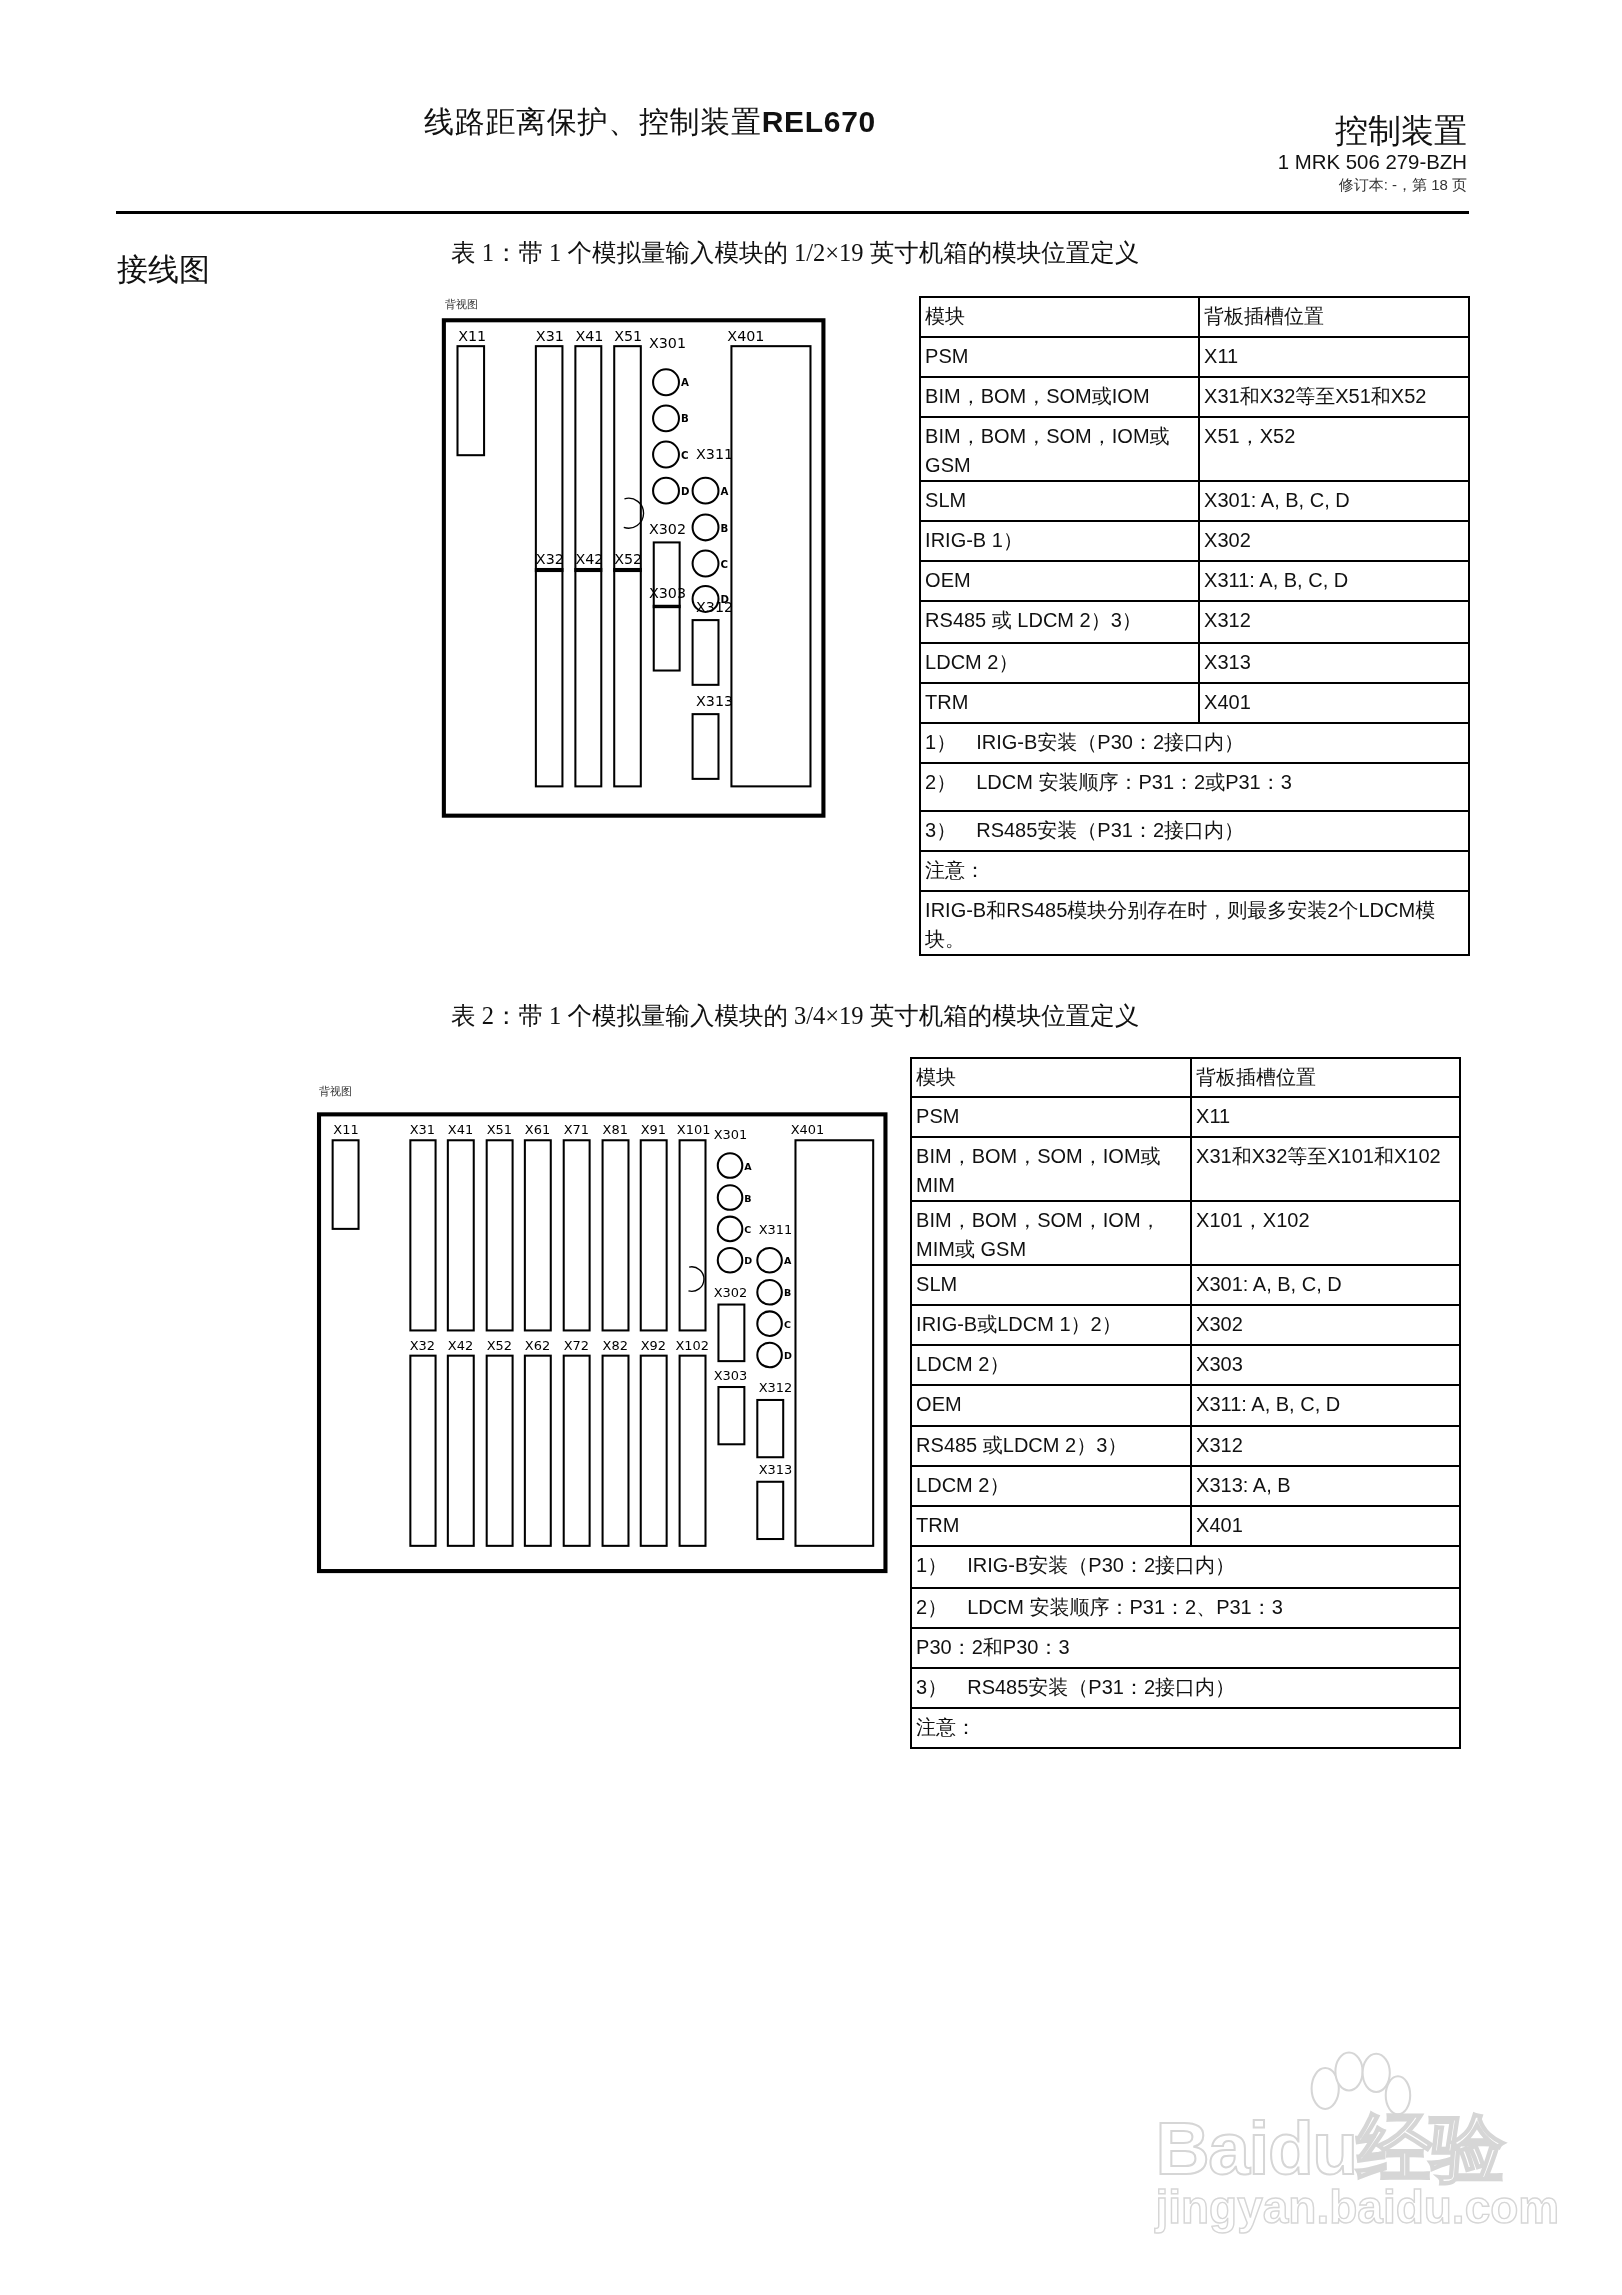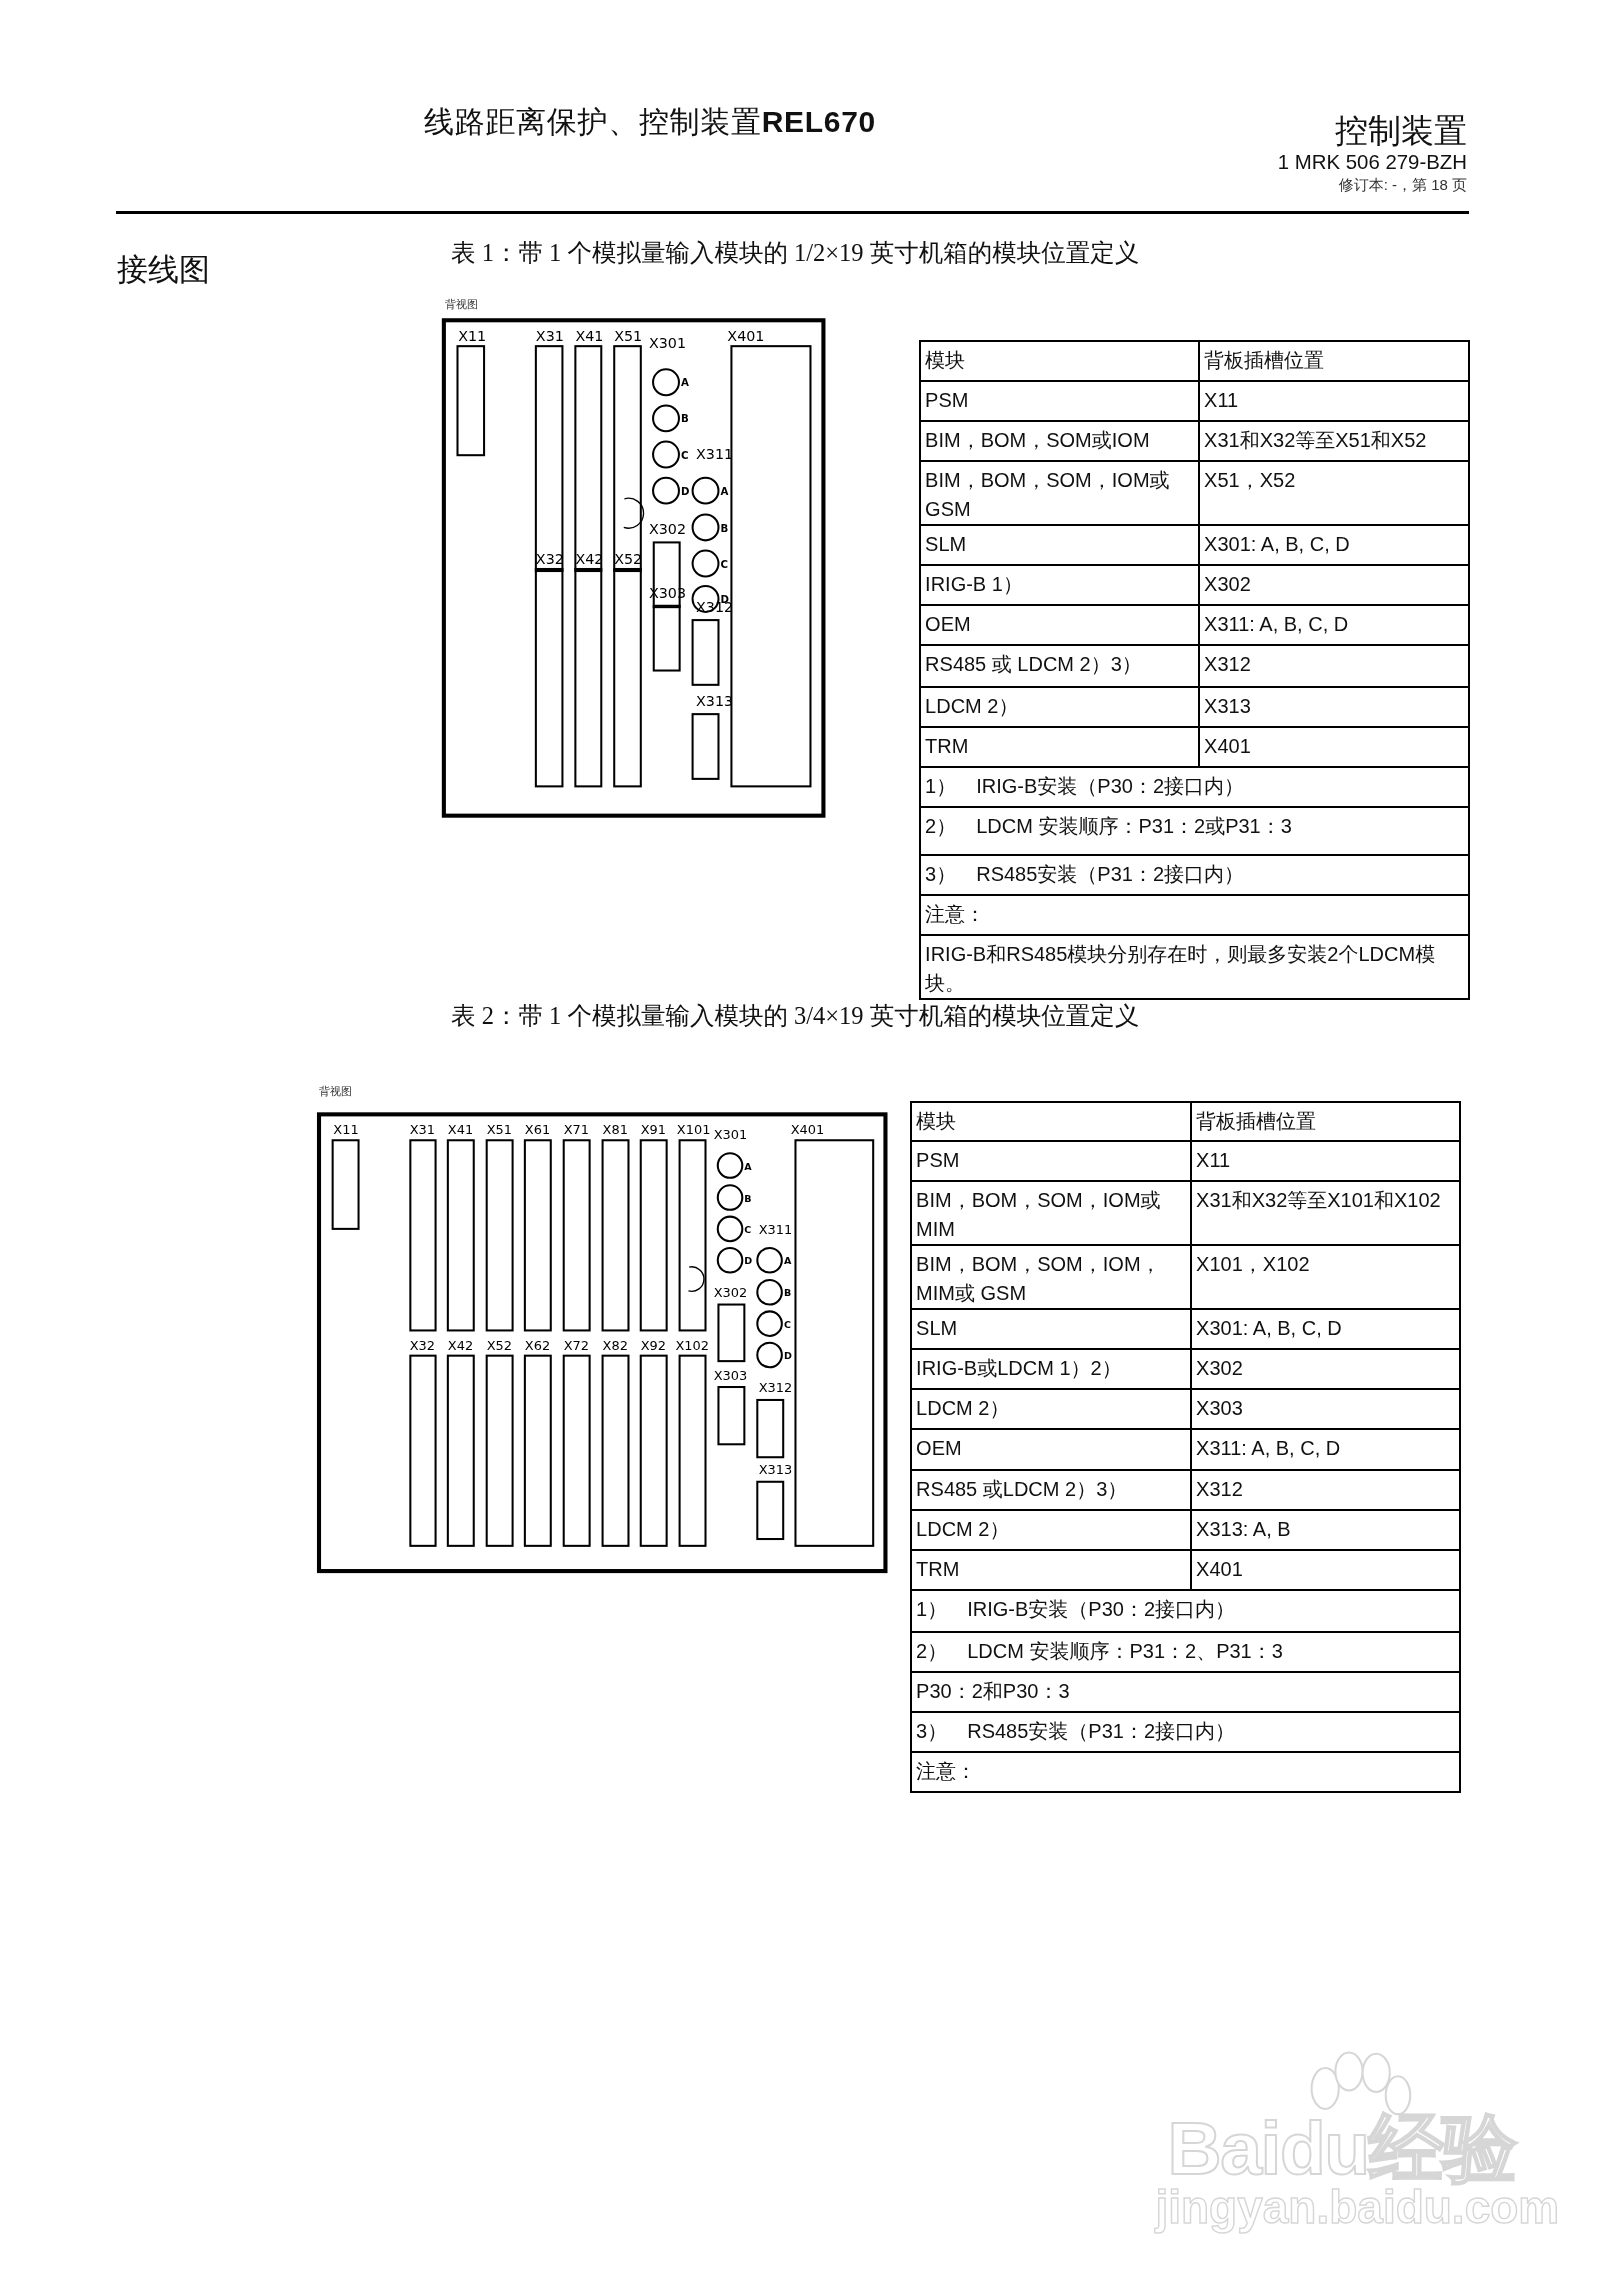--- a/index.html
+++ b/index.html
@@ -9,28 +9,28 @@
   .doc-title { left: 424px; top: 102px; font-size: 30px; font-weight: normal; white-space: nowrap; letter-spacing: 0.7px; }
   .doc-title b { font-weight: bold; }
   .guide-title { right: 156px; top: 109px; font-size: 33px; white-space: nowrap; }
   .doc-number { right: 156px; top: 151px; font-size: 20.4px; white-space: nowrap; }
   .revision { right: 156px; top: 176px; font-size: 15px; color: #333; white-space: nowrap; }
   .header-rule { left: 116px; top: 211px; width: 1353px; height: 2.7px; background: #000; }
   .section-heading { left: 117px; top: 249px; font-size: 31px; white-space: nowrap; }
   .table-caption { font-family: "Liberation Serif", "DejaVu Serif", serif; font-size: 24.5px; white-space: nowrap; }
   .rear-label { font-size: 11px; color: #333; white-space: nowrap; }
   svg text { font-family: "DejaVu Sans", sans-serif; }
-  table.slot-table { position: absolute; border-collapse: collapse; table-layout: fixed; margin-top: 44px; }
+  table.slot-table { position: absolute; border-collapse: collapse; table-layout: fixed; }
   table.slot-table td { border: 2.7px solid #000; padding: 4.1px 4.1px 0 4.1px; vertical-align: top;
                         font-size: 20px; line-height: 29px; overflow: hidden; }
   table.slot-table td.hdr { font-family: "Liberation Serif", "DejaVu Serif", serif; }
   table.slot-table td.note { font-family: "Liberation Serif", "DejaVu Serif", serif; }
   .watermark { left: 1152px; top: 2051px; width: 382px; height: 184px; color: #fff; }
   .wm-brand { position: absolute; left: 3.4px; top: 48px; font-size: 75px; font-weight: bold;
-              color: #fff; -webkit-text-stroke: 2px #d6d6d6; letter-spacing: -1.4px; white-space: nowrap; margin-left: 12px; }
+              color: #fff; -webkit-text-stroke: 2px #d6d6d6; letter-spacing: -1.4px; white-space: nowrap; }
   .wm-url { position: absolute; left: 3.4px; top: 129px; font-size: 46px; font-weight: bold;
             color: #fff; -webkit-text-stroke: 1.4px #d6d6d6; white-space: nowrap; }
 </style>
 </head>
 <body>
 
 <div class="abs doc-title"><span>线路距离保护、控制装置</span><b>REL670</b></div>
 <div class="abs guide-title">控制装置</div>
 <div class="abs doc-number">1 MRK 506 279-BZH</div>
 <div class="abs revision">修订本: -，第 18 页</div>

